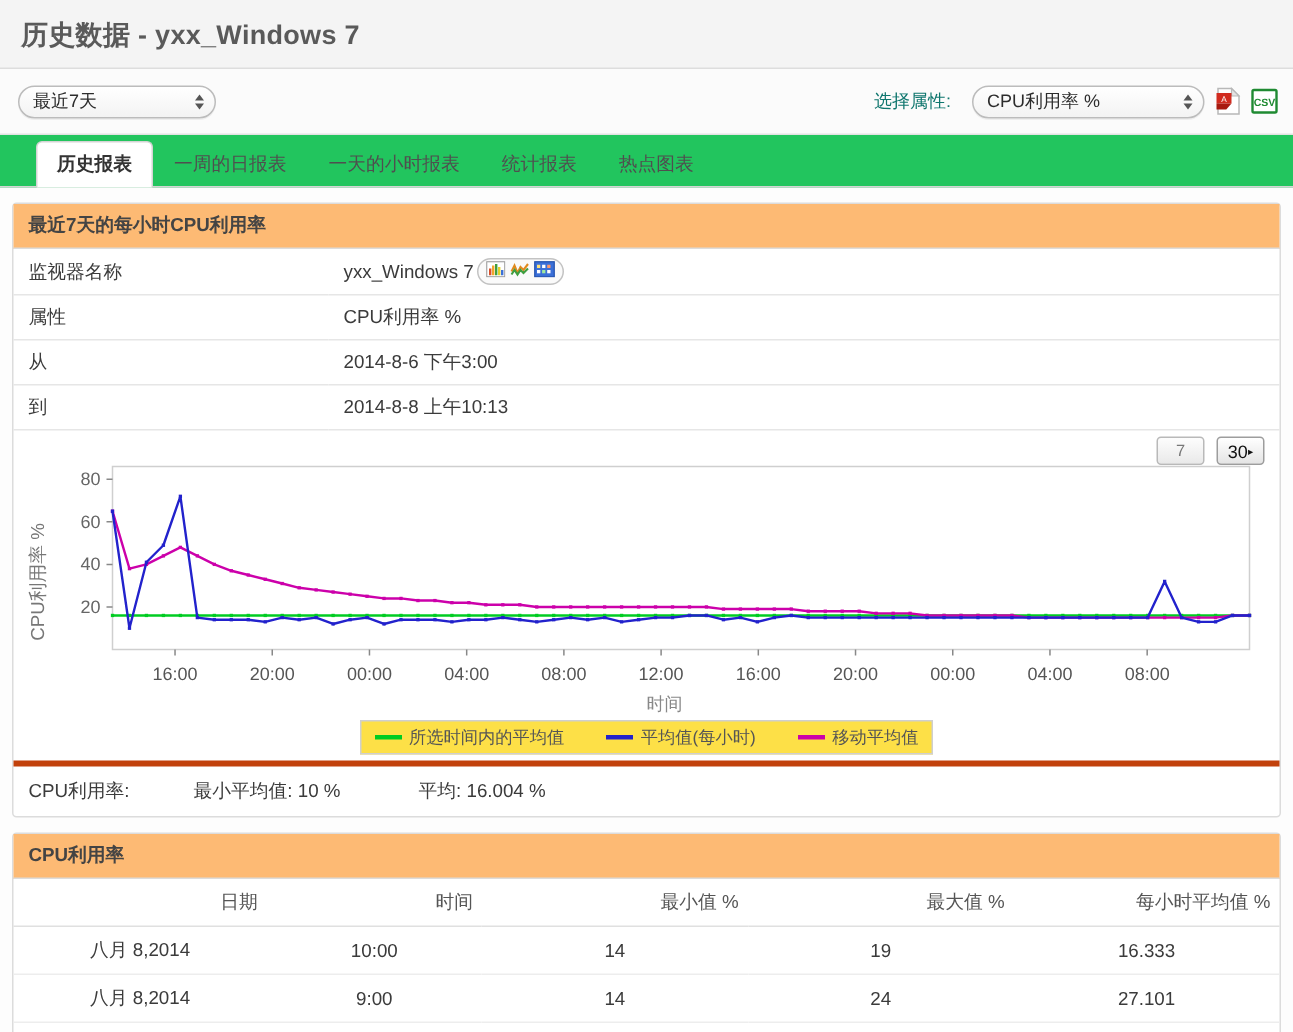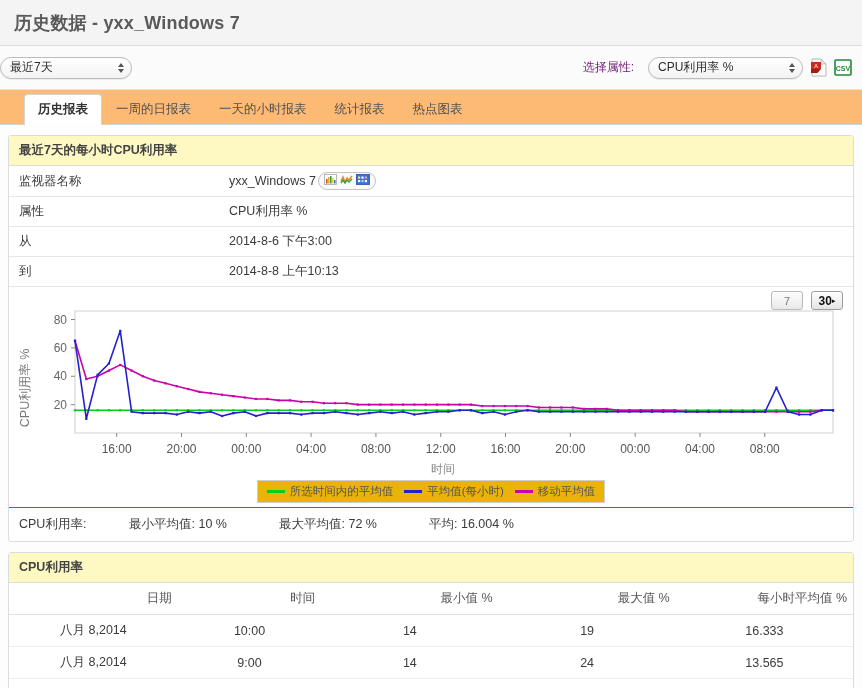--- a/index.html
+++ b/index.html
@@ -34,33 +34,33 @@
     letter-spacing: 0.2px;
   }
 
   
   .toolbar {
     height: 44px;
     background: #fbfbfb;
     border-bottom: 1px solid #e2e2e2;
     display: flex;
     align-items: center;
-    padding: 0 10px 0 0;
+    padding: 0 10px 0 12px;
     box-sizing: border-box;
     position: relative;
   }
   .toolbar-right {
     margin-left: auto;
     display: flex;
     align-items: center;
     gap: 7px;
   }
   .sel-label {
     font-size: 12px;
-    color: #701a75;
+    color: #0f766e;
     margin-right: 7px;
   }
   .fauxselect {
     position: relative;
     display: inline-flex;
     align-items: center;
     height: 22px;
     border: 1px solid #bcbcbc;
     border-radius: 11px;
     background: linear-gradient(#ffffff, #f3f3f3);
@@ -95,21 +95,21 @@
 
   .sel-range  { width: 132px; }
   .sel-attr   { width: 155px; }
   .sel-work   { width: 155px; }
 
   .iconbtn { cursor: pointer; line-height: 0; }
 
   
   .tabs-wrap {
     height: 35px;
-    background: #fdba74;
+    background: #22c55e;
     border-bottom: 1px solid #d4d4d4;
     display: flex;
     align-items: flex-end;
     padding-left: 24px;
     box-sizing: border-box;
   }
   .tab {
     font-size: 12.5px;
     color: #4f4f4f;
     padding: 6px 13px 7px 13px;
@@ -130,21 +130,21 @@
 
   
   .panel {
     margin: 10px 8px 0 8px;
     border: 1px solid #dcdcdc;
     border-radius: 3px;
     background: #ffffff;
     box-sizing: border-box;
   }
   .panel-head {
-    background: #fef9c3;
+    background: #fdba74;
     border-bottom: 1px solid #dcdcdc;
     font-size: 12.5px;
     font-weight: bold;
     color: #444;
     padding: 6px 10px;
   }
 
   
   table.info {
     width: 100%;
@@ -189,47 +189,47 @@
     font-size: 11px;
     color: #777;
     display: inline-flex;
     align-items: center;
     justify-content: center;
     cursor: pointer;
     box-sizing: border-box;
   }
   .rbtn.active {
     color: #111;
-    font-weight: bold;
+    font-weight: normal;
     font-size: 12px;
     background: linear-gradient(#ffffff, #e4e4e4);
     border-color: #9d9d9d;
   }
   .rbtn .sup { font-size: 7px; vertical-align: super; }
 
   .legend {
     display: flex;
     justify-content: center;
     margin-top: 2px;
   }
   .legend-inner {
     display: inline-flex;
     align-items: center;
-    gap: 11px;
+    gap: 28px;
     border: 1px solid #cfcfcf;
-    background: #eab308;
+    background: #fde047;
     padding: 3px 9px;
     font-size: 11.5px;
     color: #555;
   }
   .legend-item { display: inline-flex; align-items: center; gap: 5px; white-space: nowrap; }
   .legend-swatch { width: 18px; height: 3px; display: inline-block; }
 
   .stats-row {
-    border-top: 1px solid #c2410c;
+    border-top: 4px solid #c2410c;
     font-size: 12.5px;
     color: #3b3b3b;
     padding: 8px 10px;
     display: flex;
     align-items: center;
   }
   .stats-row .s-label { width: 110px; }
   .stats-row .s-item  { width: 150px; }
 
   
@@ -666,25 +666,20 @@
     </div>
 
     <div class="stats-row">
       <span class="s-label">CPU利用率:</span>
       <span class="s-item">
         <span>最小平均值:</span>
         <span>10</span>
         <span>%</span>
       </span>
       <span class="s-item">
-        <span>最大平均值:</span>
-        <span>72</span>
-        <span>%</span>
-      </span>
-      <span class="s-item">
         <span>平均:</span>
         <span>16.004</span>
         <span>%</span>
       </span>
     </div>
   </div>
 
   <div class="panel">
     <div class="panel-head">CPU利用率</div>
     <table class="data">
@@ -703,21 +698,21 @@
           <td>10:00</td>
           <td>14</td>
           <td>19</td>
           <td>16.333</td>
         </tr>
         <tr>
           <td>八月 8,2014</td>
           <td>9:00</td>
           <td>14</td>
           <td>24</td>
-          <td>13.565</td>
+          <td>27.101</td>
         </tr>
         <tr>
           <td>八月 8,2014</td>
           <td>8:00</td>
           <td>4</td>
           <td>16</td>
           <td>13.167</td>
         </tr>
       </tbody>
     </table>

